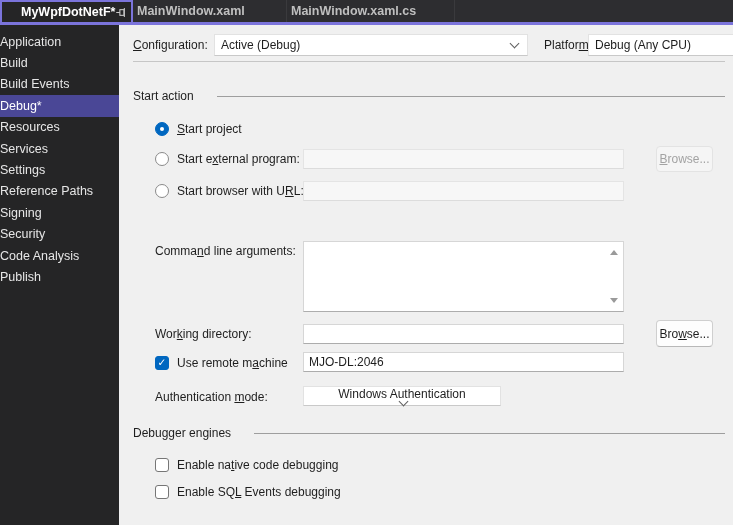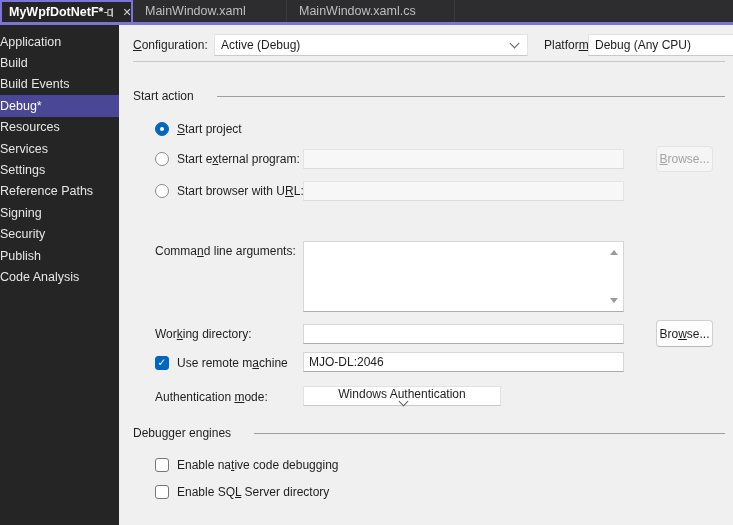--- a/index.html
+++ b/index.html
@@ -5,23 +5,23 @@
   * { margin:0; padding:0; box-sizing:border-box; }
   html,body { background:#1e1e1e; }
   .screen {
     position:relative; width:733px; height:525px; overflow:hidden;
     font-family:"Liberation Sans", sans-serif; font-size:12px; color:#1e1e1e;
     background:#f0f0f0;
   }
   
   .tabbar { position:absolute; left:0; top:0; width:733px; height:22px; background:#2d2d30; display:flex; }
   .accent-line { position:absolute; left:0; top:22px; width:733px; height:3px; background:#7b74db; }
-  .tab { display:flex; align-items:center; height:22px; font-size:12.5px; color:#bfbfbf; padding:0 12px; white-space:nowrap; overflow:hidden; }
+  .tab { display:flex; align-items:center; height:22px; font-size:12.5px; color:#bfbfbf; padding:0 4px; white-space:nowrap; overflow:hidden;font-weight:bold; }
   .tab.active {
-    width:133px; padding:0 7px 0 7px; background:#252526; color:#ffffff; font-weight:bold;
+    width:133px; padding:0 7px 0 19px; background:#252526; color:#ffffff; font-weight:bold;
     border-top:2px solid #7b74db; border-left:2px solid #7b74db; border-right:2px solid #7b74db;
   }
   .tab.inactive { border-right:1px solid #3a3a3d; }
   .tab.t1 { width:154px; } .tab.t2 { width:168px; }
   .tab-icons { display:flex; align-items:center; gap:4px; margin-left:auto; }
   .pin-icon { display:inline-flex; }
   .close-icon { color:#d0d0d0; font-size:11px; font-weight:normal; line-height:1; padding:1px 2px; }
   
   .sidebar { position:absolute; left:0; top:25px; width:119px; height:500px; background:#252526; padding-top:6px; }
   .side-item { height:21.4px; display:flex; align-items:center; font-size:12.5px; color:#e6e6e6; cursor:default; white-space:nowrap; }
@@ -86,22 +86,22 @@
     <div class="side-item">Application</div>
     <div class="side-item">Build</div>
     <div class="side-item">Build Events</div>
     <div class="side-item selected">Debug*</div>
     <div class="side-item">Resources</div>
     <div class="side-item">Services</div>
     <div class="side-item">Settings</div>
     <div class="side-item">Reference Paths</div>
     <div class="side-item">Signing</div>
     <div class="side-item">Security</div>
+    <div class="side-item">Code Analysis</div>
     <div class="side-item">Publish</div>
-    <div class="side-item">Code Analysis</div>
   </div>
 
   <div class="main">
 
     <span class="abs lbl" style="left:14px; top:13px;">
       <span></span><span class="ak">C</span><span>onfiguration:</span>
     </span>
     <div class="combo" style="left:95px; top:9px; width:314px; height:22px;align-items:center;">
       <span class="val">Active (Debug)</span>
       <span class="chev"></span>
@@ -186,18 +186,18 @@
 
     <div class="row" style="left:36px; top:432px;">
       <span class="cb"></span>
       <span class="lbl">
         <span>Enable na</span><span class="ak">t</span><span>ive code debugging</span>
       </span>
     </div>
     <div class="row" style="left:36px; top:459px;">
       <span class="cb"></span>
       <span class="lbl">
-        <span>Enable SQ</span><span class="ak">L</span><span> Server directory</span>
+        <span>Enable SQ</span><span class="ak">L</span><span> Events debugging</span>
       </span>
     </div>
 
   </div>
 </div>
 
 </body></html>

